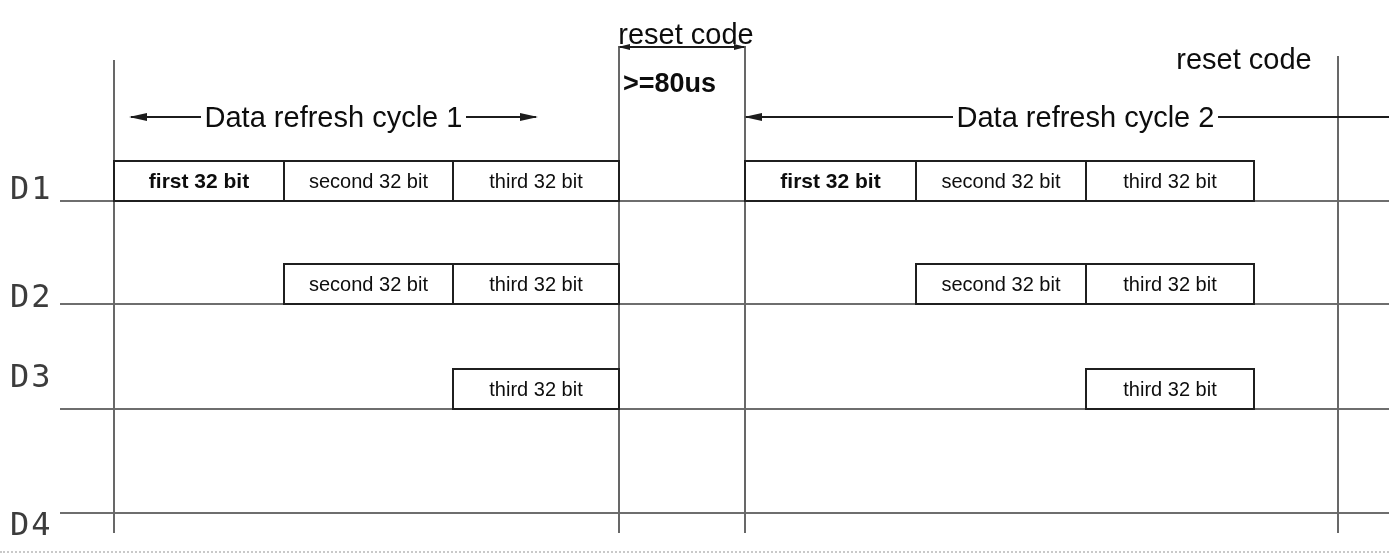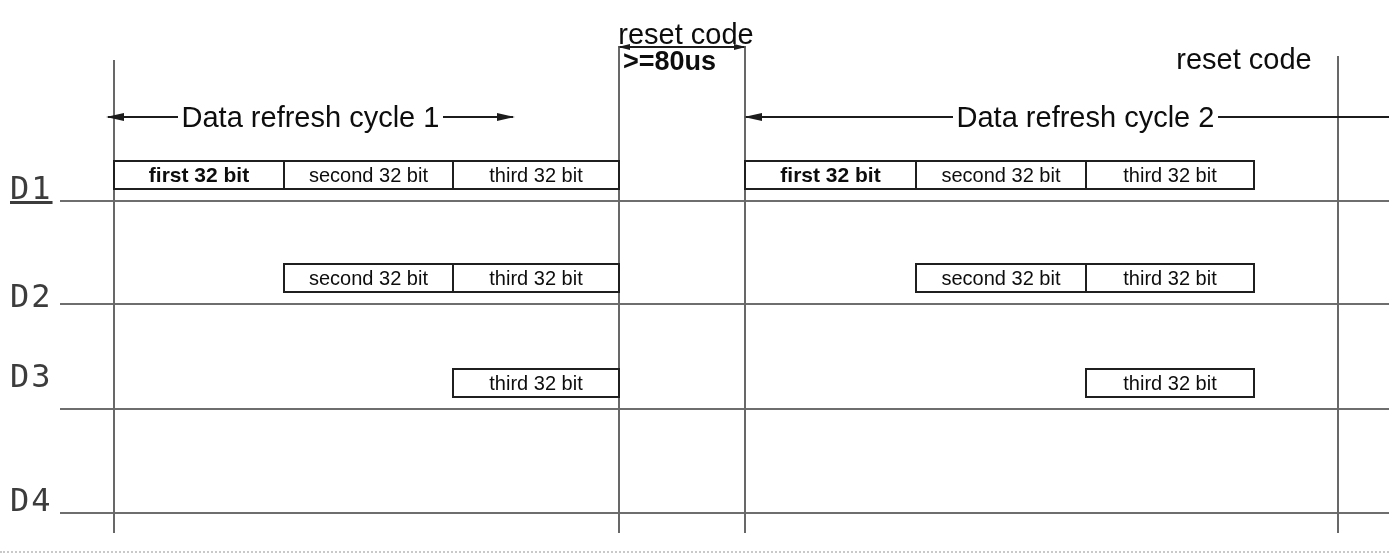--- a/index.html
+++ b/index.html
@@ -16,21 +16,21 @@
   .hline{position:absolute;height:2px;background:#6e6e6e;}
   
   .chan{
     position:absolute;left:10px;width:52px;
     font-family:"DejaVu Sans Mono",monospace;
     font-size:32px;line-height:1;font-weight:400;
     color:#3c3c3c;letter-spacing:2px;
   }
   
   .databox{
-    position:absolute;height:30px;
+    position:absolute;height:42px;
     background:#ffffff;border:2px solid #1f1f1f;
     box-sizing:border-box;
     display:flex;align-items:center;justify-content:center;
     font-size:20px;color:#0d0d0d;white-space:nowrap;
     z-index:3;
   }
   .databox.first{font-weight:700;font-size:21px;}
   
   .dim{
     position:absolute;height:36px;
@@ -44,53 +44,53 @@
   }
   .ah{position:absolute;top:50%;width:0;height:0;transform:translateY(-50%);z-index:1;}
   .ah.w{left:0;border-top:4px solid transparent;border-bottom:4px solid transparent;border-right:18px solid #1c1c1c;}
   .ah.e{right:0;border-top:4px solid transparent;border-bottom:4px solid transparent;border-left:18px solid #1c1c1c;}
   .dim.small{height:14px;}
   .dim.small .ah.w{border-top-width:3px;border-bottom-width:3px;border-right-width:12px;}
   .dim.small .ah.e{border-top-width:3px;border-bottom-width:3px;border-left-width:12px;}
   
   .ann{position:absolute;font-size:29px;line-height:1;color:#0d0d0d;white-space:nowrap;z-index:4;}
   .ann.center{text-align:center;}
-  .ann.bold{font-weight:700;font-size:27px;}
+  .ann.bold{font-weight:700;font-size:27px;margin-top:22px;}
   .page-edge{position:absolute;left:0;right:0;top:551px;border-top:2px dotted #c9c9c9;}
 </style>
 </head>
 <body>
 
 <div id="stage">
 
   <div class="hline" style="left:60px;top:200px;width:1329px;"></div>
   <div class="hline" style="left:60px;top:303px;width:1329px;"></div>
   <div class="hline" style="left:60px;top:408px;width:1329px;"></div>
   <div class="hline" style="left:60px;top:512px;width:1329px;"></div>
 
   <div class="vline" style="left:113px;top:60px;height:473px;"></div>
   <div class="vline" style="left:618px;top:46px;height:487px;"></div>
   <div class="vline" style="left:744px;top:46px;height:487px;"></div>
   <div class="vline" style="left:1337px;top:56px;height:477px;"></div>
 
-  <div class="chan" style="top:172px;text-decoration:underline;">D1</div>
+  <div class="chan" style="top:172px;">D1</div>
   <div class="chan" style="top:280px;">D2</div>
   <div class="chan" style="top:360px;">D3</div>
-  <div class="chan" style="top:484px;">D4</div>
+  <div class="chan" style="top:508px;">D4</div>
 
   <div class="ann center" style="left:598px;top:20px;width:176px;">reset code</div>
   <div class="dim small" style="left:618px;top:40px;width:128px;">
     <div class="bar"></div>
     <span class="ah w"></span>
     <span class="ah e"></span>
   </div>
   <div class="ann bold" style="left:623px;top:48px;">&gt;=80us</div>
   <div class="ann center" style="left:1158px;top:45px;width:172px;">reset code</div>
 
-  <div class="dim" style="left:106px;top:99px;width:409px;">
+  <div class="dim" style="left:129px;top:99px;width:409px;">
     <div class="bar"></div>
     <span class="ah w"></span>
     <span class="ah e"></span>
     <span class="txt">Data refresh cycle 1</span>
   </div>
   <div class="dim" style="left:744px;top:99px;width:683px;">
     <div class="bar"></div>
     <span class="ah w"></span>
     <span class="ah e"></span>
     <span class="txt">Data refresh cycle 2</span>

